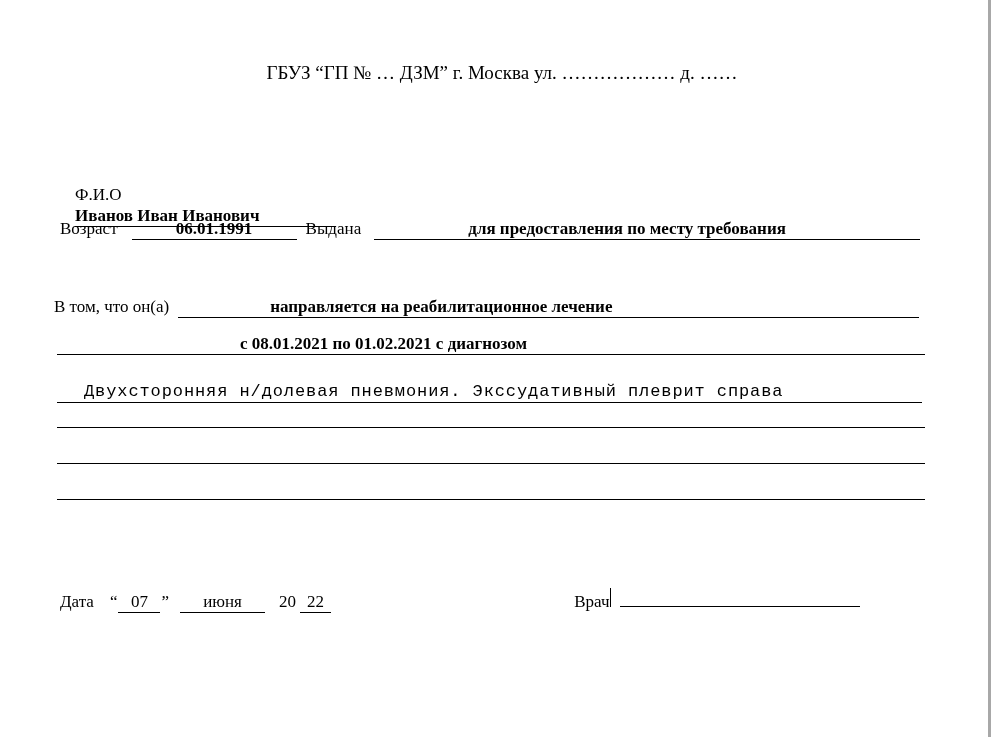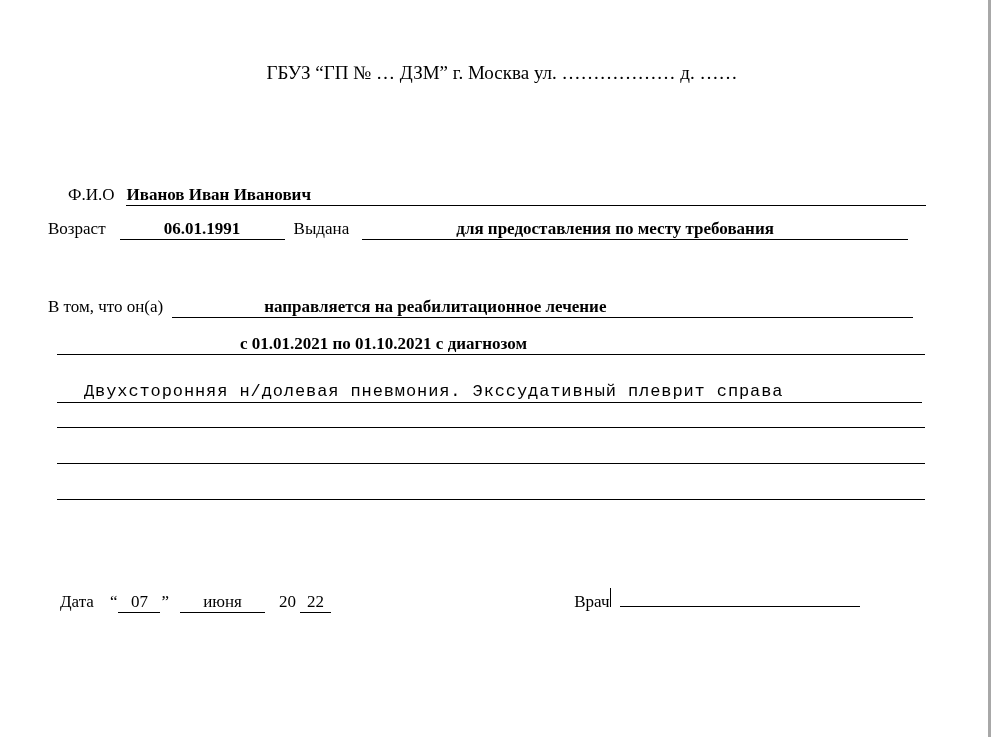--- a/index.html
+++ b/index.html
@@ -15,29 +15,29 @@
     overflow:hidden;
   }
   .row{position:absolute;line-height:21px;white-space:nowrap;}
   .flex{display:flex;align-items:baseline;}
   .b{font-weight:bold;}
   .field{border-bottom:1.5px solid #000;box-sizing:border-box;}
   .title-row{top:62px;left:0;width:100%;text-align:center;font-weight:normal;font-size:19px;padding-left:8px;}
   .spravka-row{top:107px;left:0;width:100%;text-align:center;font-weight:bold;font-size:19px;}
   .cert-dots{display:inline-block;margin-left:8px;border-bottom:3px double #2563c8;line-height:1.05;}
   .cert-dots-text{border-bottom:1.5px solid #000;}
-  .fio-row{top:184px;left:68px;width:858px;}
+  .fio-row{top:184px;left:75px;width:858px;flex-direction:column;}
   .fio-row .lbl{margin-right:12px;}
   .fio-field{flex:1;text-align:left;padding-right:76px;}
-  .vozrast-row{top:218px;left:48px;width:860px;}
+  .vozrast-row{top:218px;left:60px;width:860px;}
   .age-lbl{margin-right:14px;}
   .age-field{width:165px;text-align:center;}
   .vydana-lbl{margin-left:9px;margin-right:13px;}
   .issued-field{flex:1;text-align:center;padding-right:40px;}
-  .vtom-row{top:296px;left:48px;width:865px;justify-content:flex-end;}
+  .vtom-row{top:296px;left:54px;width:865px;justify-content:flex-end;}
   .vtom-row .lbl{margin-right:9px;}
   .statement-field{flex:1;text-align:left;padding-left:92px;}
   .period-row{top:333px;left:57px;width:868px;}
   .period-field{display:inline-block;width:100%;padding-left:183px;}
   .diag-row{top:380px;left:57px;width:865px;}
   .diag-field{display:inline-block;width:100%;padding-left:27px;
     font-family:"Liberation Mono","DejaVu Sans Mono",monospace;
     font-size:17px;letter-spacing:0.9px;}
   .blank-line{position:absolute;left:57px;width:868px;height:0;border-top:1.5px solid #000;}
   .bl1{top:427px;} .bl2{top:463px;} .bl3{top:499px;}
@@ -71,21 +71,21 @@
     <span class="lbl vydana-lbl">Выдана</span>
     <span class="field issued-field"><span class="b">для предоставления по месту требования</span></span>
   </div>
 
   <div class="row flex vtom-row">
     <span class="lbl">В том, что он(а)</span>
     <span class="field statement-field"><span class="b">направляется на реабилитационное лечение</span></span>
   </div>
 
   <div class="row period-row">
-    <span class="field period-field"><span class="b">с 01.01.2021 по 01.10.2021 с диагнозом</span></span>
+    <span class="field period-field"><span class="b">с 08.01.2021 по 01.02.2021 с диагнозом</span></span>
   </div>
 
   <div class="row diag-row">
     <span class="field diag-field"><span>Двухсторонняя н/долевая пневмония. Экссудативный плеврит справа</span></span>
   </div>
 
   <div class="blank-line bl1"></div>
   <div class="blank-line bl2"></div>
   <div class="blank-line bl3"></div>
 

